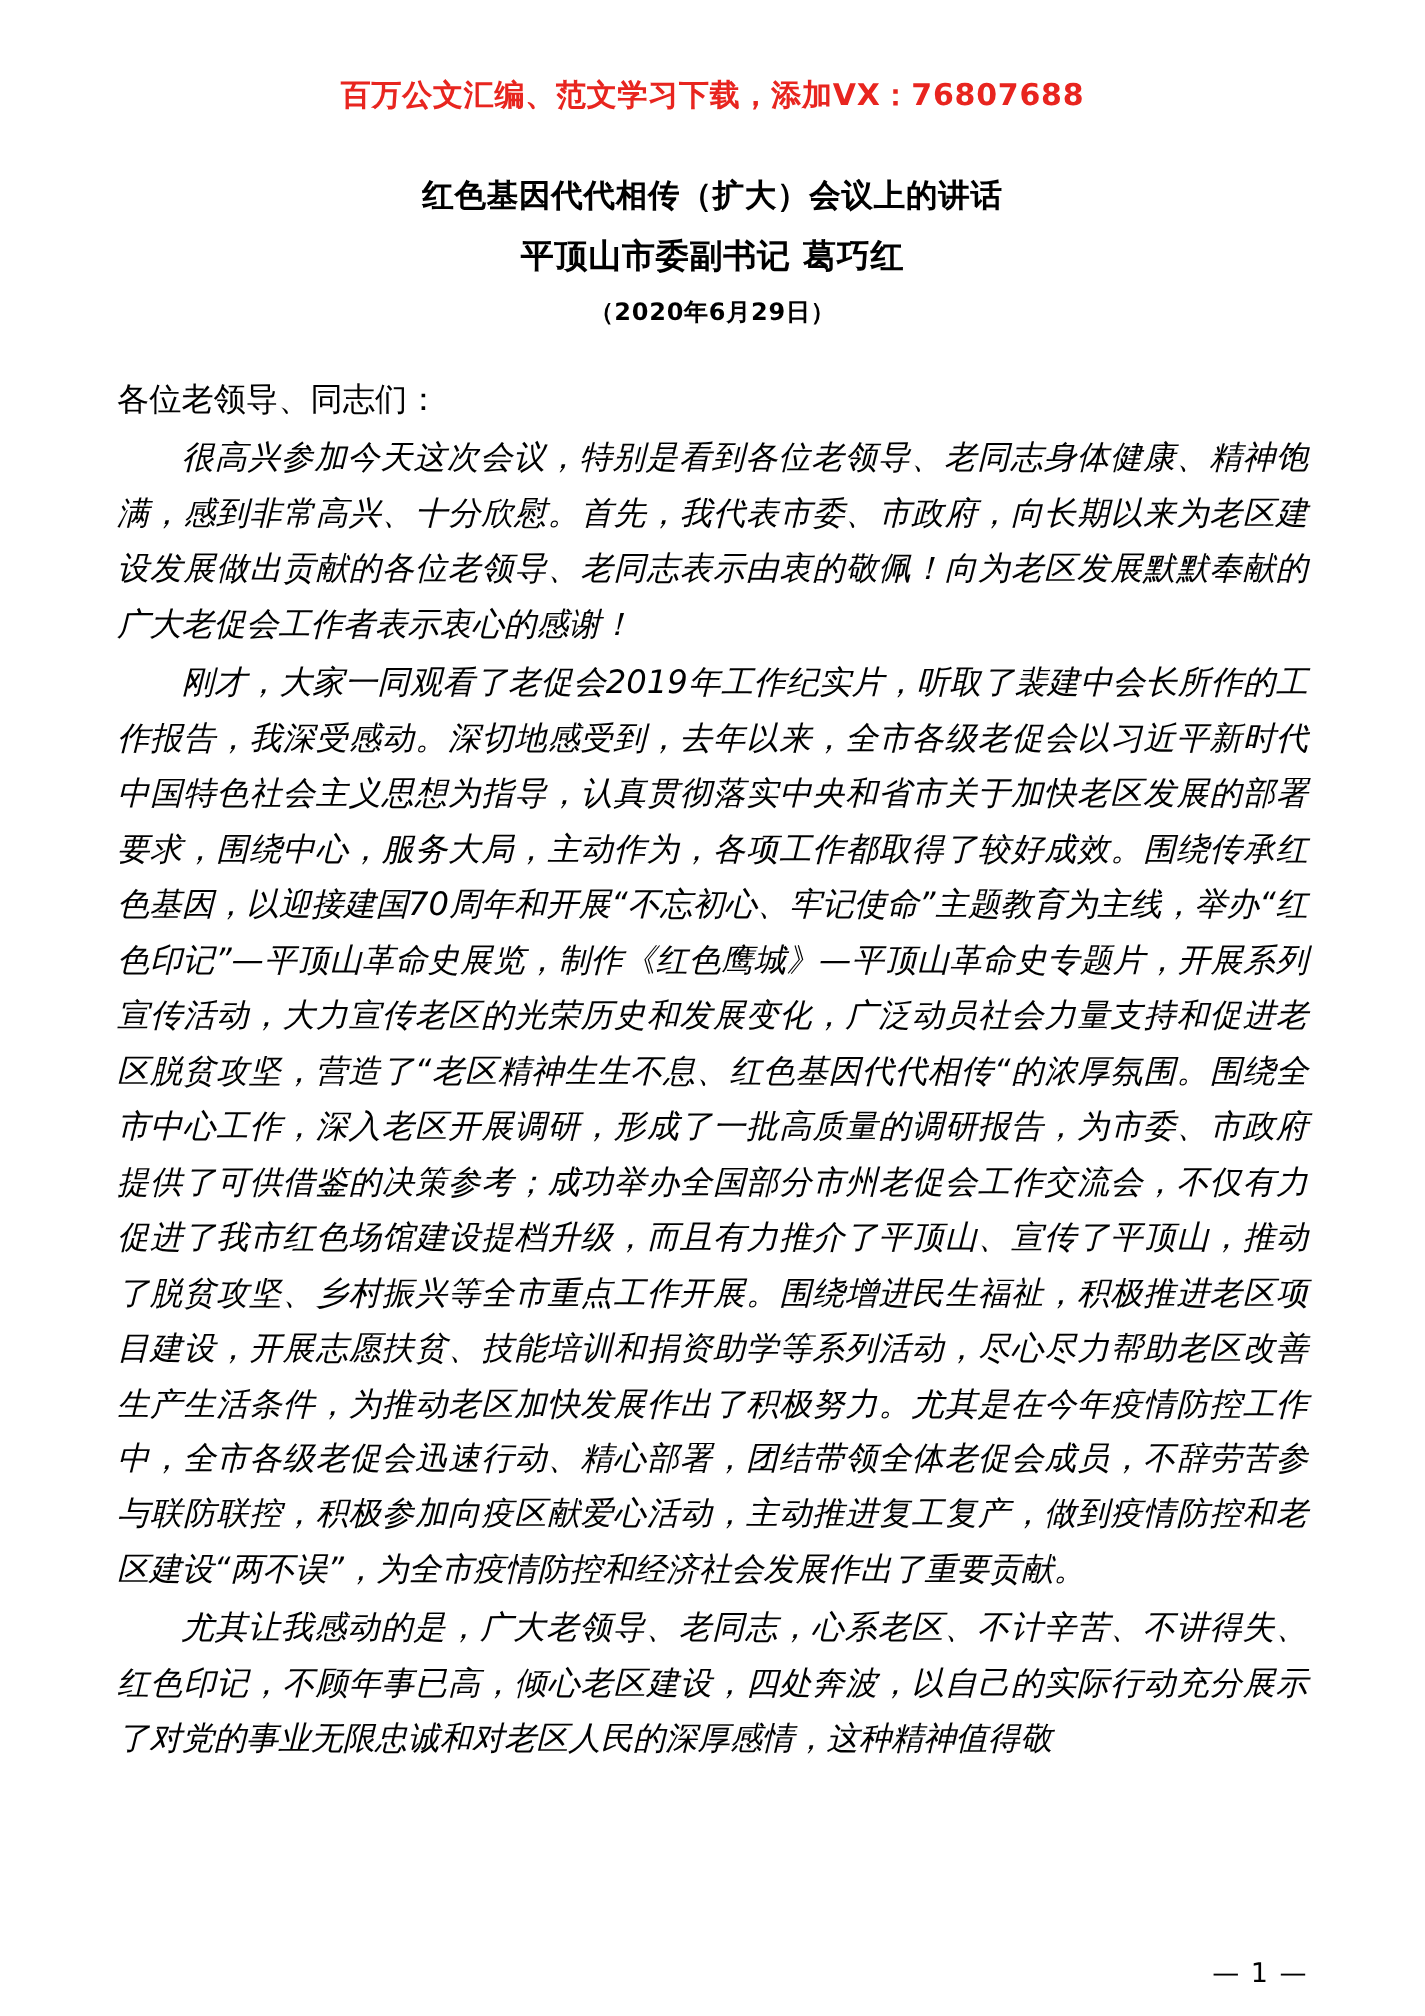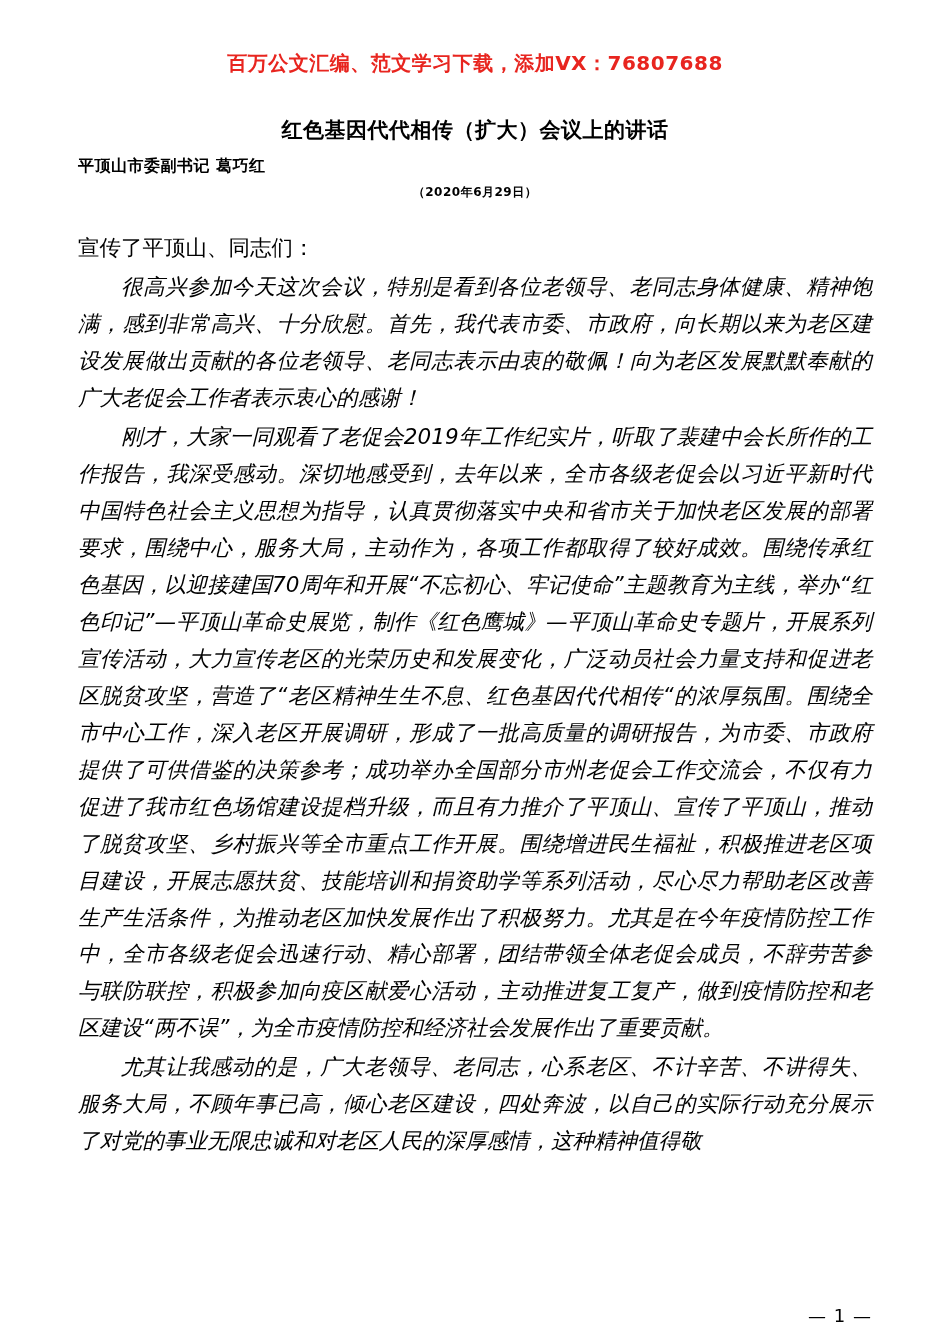--- a/index.html
+++ b/index.html
@@ -34,31 +34,31 @@
   }
   .doc-title {
     text-align: center;
     font-family: "DejaVu Sans", "Liberation Sans", sans-serif;
     font-size: 21px;
     font-weight: 700;
     line-height: 1.9;
     letter-spacing: 0.5px;
   }
   .doc-subtitle {
-    text-align: left;
+    text-align: center;
     font-family: "DejaVu Sans", "Liberation Sans", sans-serif;
-    font-size: 16px;
+    font-size: 22px;
     font-weight: 700;
     line-height: 1.9;
     letter-spacing: 0.5px;
   }
   .doc-date {
     text-align: center;
     font-family: "DejaVu Sans", "Liberation Sans", sans-serif;
-    font-size: 12px;
+    font-size: 16px;
     font-weight: 700;
     line-height: 1.9;
     letter-spacing: 0.5px;
     margin-bottom: 26px;
   }
   .body-text p {
     font-family: "DejaVu Sans", "Liberation Sans", sans-serif;
     font-size: 21.5px;
     line-height: 1.72;
     margin: 0 0 2px 0;
@@ -89,21 +89,21 @@
 
   <div class="watermark">百万公文汇编、范文学习下载，添加VX：76807688</div>
 
   <div class="doc-title">红色基因代代相传（扩大）会议上的讲话</div>
 
   <div class="doc-subtitle">平顶山市委副书记 葛巧红</div>
 
   <div class="doc-date">（2020年6月29日）</div>
 
   <div class="body-text">
-    <p class="salutation">宣传了平顶山、同志们：</p>
+    <p class="salutation">各位老领导、同志们：</p>
     <p class="indent">很高兴参加今天这次会议，特别是看到各位老领导、老同志身体健康、精神饱满，感到非常高兴、十分欣慰。首先，我代表市委、市政府，向长期以来为老区建设发展做出贡献的各位老领导、老同志表示由衷的敬佩！向为老区发展默默奉献的广大老促会工作者表示衷心的感谢！</p>
     <p class="indent">刚才，大家一同观看了老促会2019年工作纪实片，听取了裴建中会长所作的工作报告，我深受感动。深切地感受到，去年以来，全市各级老促会以习近平新时代中国特色社会主义思想为指导，认真贯彻落实中央和省市关于加快老区发展的部署要求，围绕中心，服务大局，主动作为，各项工作都取得了较好成效。围绕传承红色基因，以迎接建国70周年和开展“不忘初心、牢记使命”主题教育为主线，举办“红色印记”—平顶山革命史展览，制作《红色鹰城》—平顶山革命史专题片，开展系列宣传活动，大力宣传老区的光荣历史和发展变化，广泛动员社会力量支持和促进老区脱贫攻坚，营造了“老区精神生生不息、红色基因代代相传“的浓厚氛围。围绕全市中心工作，深入老区开展调研，形成了一批高质量的调研报告，为市委、市政府提供了可供借鉴的决策参考；成功举办全国部分市州老促会工作交流会，不仅有力促进了我市红色场馆建设提档升级，而且有力推介了平顶山、宣传了平顶山，推动了脱贫攻坚、乡村振兴等全市重点工作开展。围绕增进民生福祉，积极推进老区项目建设，开展志愿扶贫、技能培训和捐资助学等系列活动，尽心尽力帮助老区改善生产生活条件，为推动老区加快发展作出了积极努力。尤其是在今年疫情防控工作中，全市各级老促会迅速行动、精心部署，团结带领全体老促会成员，不辞劳苦参与联防联控，积极参加向疫区献爱心活动，主动推进复工复产，做到疫情防控和老区建设“两不误”，为全市疫情防控和经济社会发展作出了重要贡献。</p>
-    <p class="indent">尤其让我感动的是，广大老领导、老同志，心系老区、不计辛苦、不讲得失、服务大局，不顾年事已高，倾心老区建设，四处奔波，以自己的实际行动充分展示了对党的事业无限忠诚和对老区人民的深厚感情，这种精神值得敬</p>
+    <p class="indent">尤其让我感动的是，广大老领导、老同志，心系老区、不计辛苦、不讲得失、红色印记，不顾年事已高，倾心老区建设，四处奔波，以自己的实际行动充分展示了对党的事业无限忠诚和对老区人民的深厚感情，这种精神值得敬</p>
   </div>
 
   <div class="page-number">— 1 —</div>
 
 </div>
 
 </body></html>

